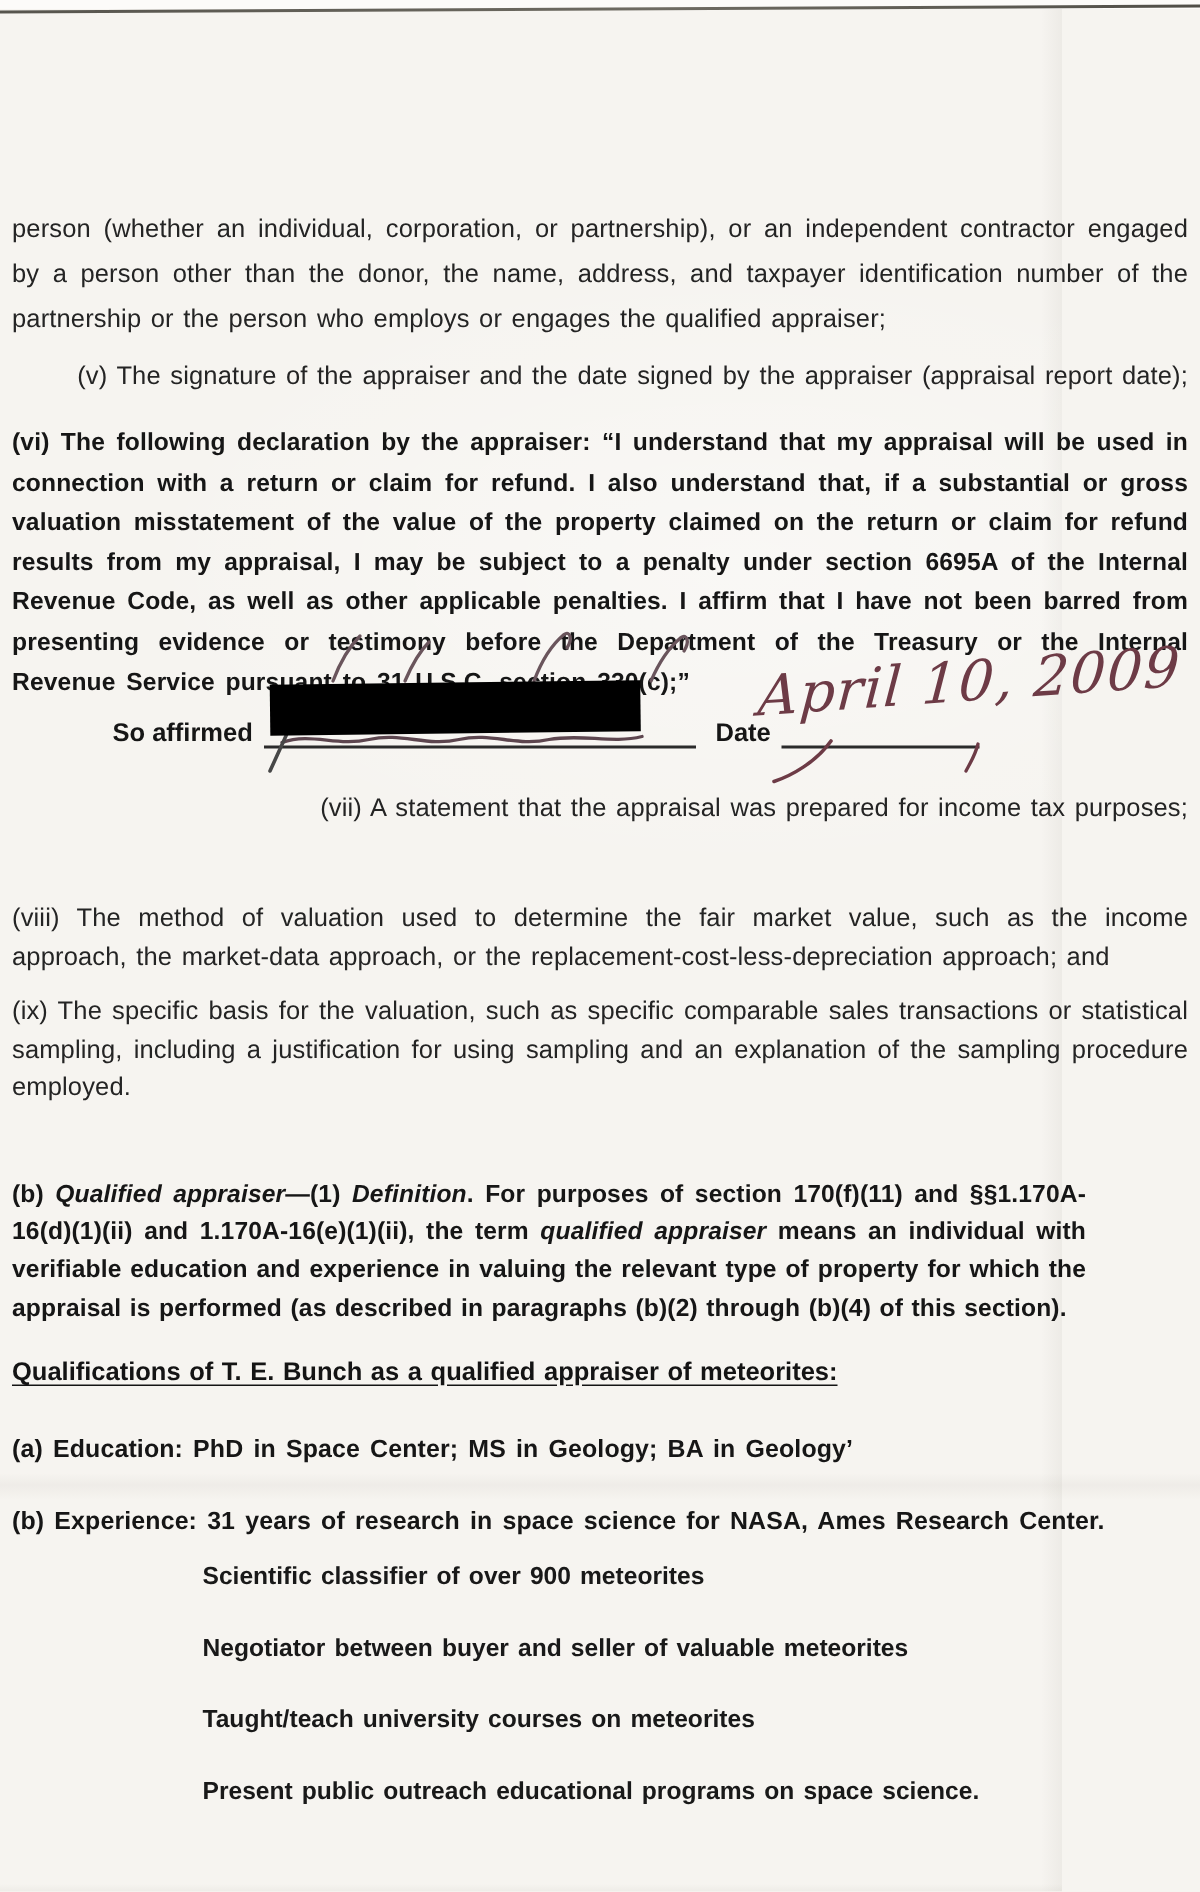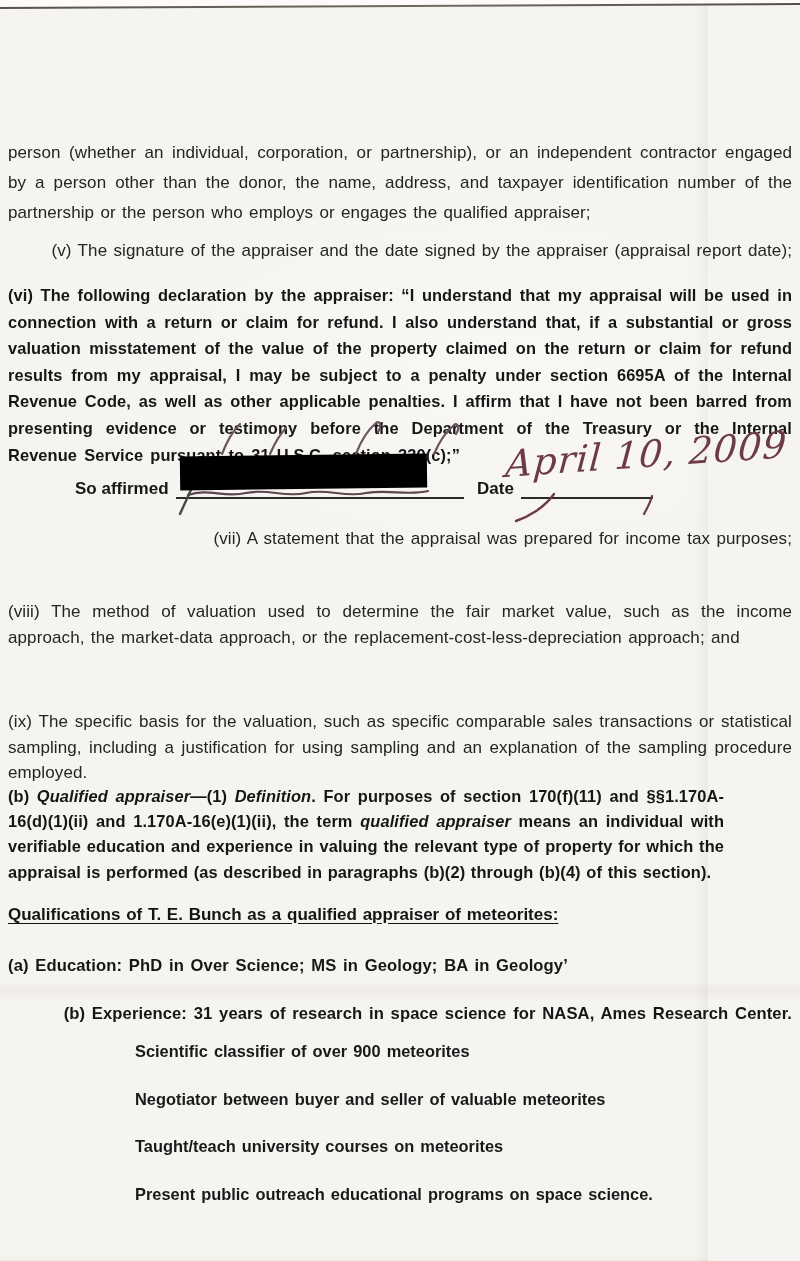--- a/index.html
+++ b/index.html
@@ -32,27 +32,27 @@
   
   .para{position:absolute;left:8px;width:784px;font-size:17px;line-height:30px;
     text-align:justify;letter-spacing:.1px;word-spacing:1.5px;color:#242424;}
   .para.tight{line-height:25.5px;margin-top:29px;}
   .para.bold{font-weight:bold;line-height:26.6px;font-size:16.4px;color:#161616;word-spacing:2.5px;}
   #p-intro{top:138px;}
   #p-v{top:236px;text-align:right;}
   #p-vi{top:282px;}
   #p-vii{top:524px;text-align:right;}
   #p-viii{top:570px;}
-  #p-ix{top:680px;}
+  #p-ix{top:632px;}
   #p-def{top:784px;width:716px;font-weight:bold;font-size:16.4px;line-height:25.2px;
     text-align:justify;word-spacing:1px;color:#161616;}
   .qual-heading{position:absolute;left:8px;top:905px;font-weight:bold;font-size:17px;
     text-decoration:underline;text-underline-offset:3px;color:#141414;word-spacing:1px;}
   #p-edu{top:951px;font-weight:bold;font-size:16.6px;text-align:left;color:#161616;word-spacing:2px;}
-  #p-exp{top:999px;font-weight:bold;font-size:16.6px;text-align:right;color:#161616;word-spacing:2px;}
+  #p-exp{top:999px;font-weight:bold;font-size:16.6px;text-align:left;color:#161616;word-spacing:2px;}
   .qual-list{position:absolute;left:135px;top:1042px;width:600px;}
   .qual-item{font-weight:bold;font-size:16.4px;color:#191919;line-height:19px;
     margin-bottom:28.5px;word-spacing:1.5px;}
   
   .affirm-label{position:absolute;left:75px;top:479px;font-weight:bold;font-size:17px;color:#161616;}
   .date-label{position:absolute;left:477px;top:479px;font-weight:bold;font-size:17px;color:#161616;}
   .sig-line{position:absolute;left:176px;top:497px;width:288px;height:2px;background:#2b2b2b;}
   .date-line{position:absolute;left:521px;top:497px;width:132px;height:2px;background:#2b2b2b;}
   .redaction-box{position:absolute;left:180px;top:455px;width:247px;height:34px;
     background:var(--redaction);transform:rotate(-0.7deg);}
@@ -106,21 +106,21 @@
   <div class="para" id="p-vii">(vii) A statement that the appraisal was prepared for income tax purposes;</div>
 
   <div class="para tight" id="p-viii">(viii) The method of valuation used to determine the fair market value, such as the income approach, the market-data approach, or the replacement-cost-less-depreciation approach; and</div>
 
   <div class="para tight" id="p-ix">(ix) The specific basis for the valuation, such as specific comparable sales transactions or statistical sampling, including a justification for using sampling and an explanation of the sampling procedure employed.</div>
 
   <div class="para" id="p-def"><span>(b) </span><span style="font-style: italic;">Qualified appraiser</span><span>—(1) </span><span style="font-style: italic;">Definition</span><span>. For purposes of section 170(f)(11) and §§1.170A-16(d)(1)(ii) and 1.170A-16(e)(1)(ii), the term </span><span style="font-style: italic;">qualified appraiser</span><span> means an individual with verifiable education and experience in valuing the relevant type of property for which the appraisal is performed (as described in paragraphs (b)(2) through (b)(4) of this section).</span></div>
 
   <div class="qual-heading">Qualifications of T. E. Bunch as a qualified appraiser of meteorites:</div>
 
-  <div class="para" id="p-edu">(a) Education: PhD in Over Science; MS in Geology; BA in Geology’</div>
+  <div class="para" id="p-edu">(a) Education: PhD in Space Center; MS in Geology; BA in Geology’</div>
 
   <div class="para" id="p-exp">(b) Experience: 31 years of research in space science for NASA, Ames Research Center.</div>
 
   <div class="qual-list">
     <div class="qual-item">Scientific classifier of over 900 meteorites</div>
     <div class="qual-item">Negotiator between buyer and seller of valuable meteorites</div>
     <div class="qual-item">Taught/teach university courses on meteorites</div>
     <div class="qual-item">Present public outreach educational programs on space science.</div>
   </div>
 

